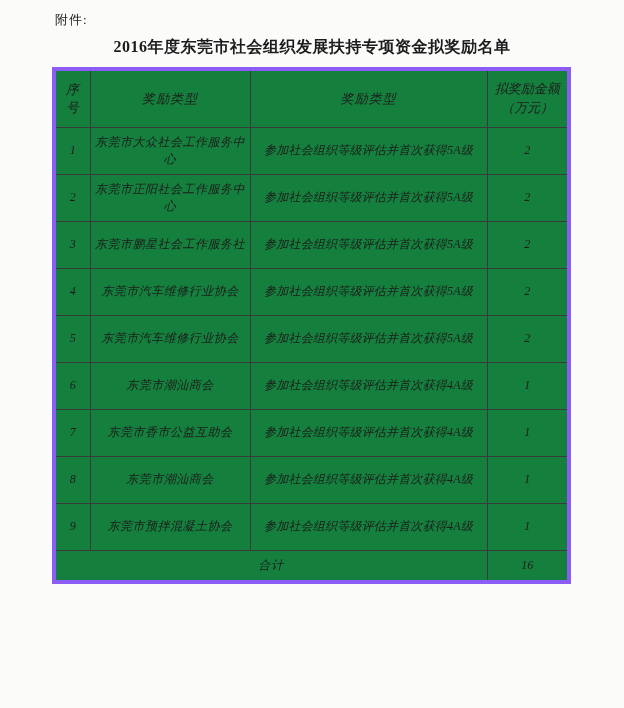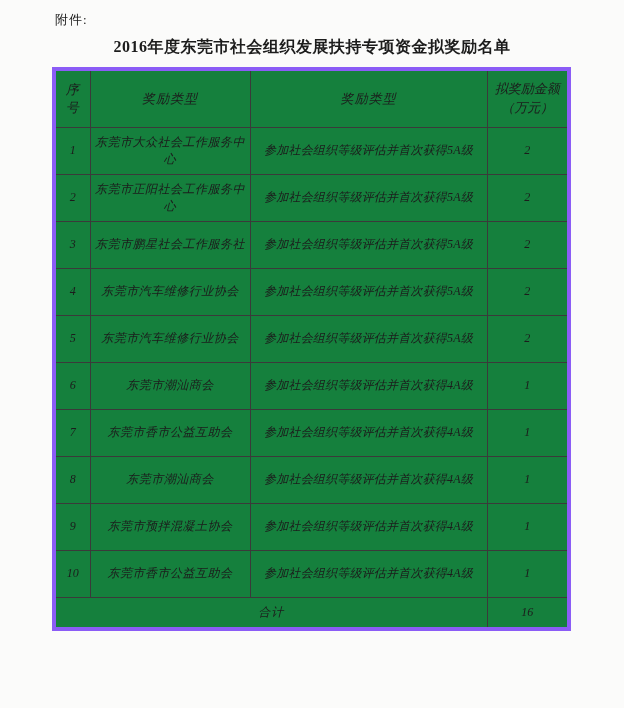--- a/index.html
+++ b/index.html
@@ -150,26 +150,20 @@
           <td class="col-org">东莞市潮汕商会</td>
           <td class="col-type">参加社会组织等级评估并首次获得4A级</td>
           <td class="col-amount">1</td>
         </tr>
         <tr class="data-row">
           <td class="col-no">9</td>
           <td class="col-org">东莞市预拌混凝土协会</td>
           <td class="col-type">参加社会组织等级评估并首次获得4A级</td>
           <td class="col-amount">1</td>
         </tr>
-        <tr class="data-row">
-          <td class="col-no">10</td>
-          <td class="col-org">东莞市香市公益互助会</td>
-          <td class="col-type">参加社会组织等级评估并首次获得4A级</td>
-          <td class="col-amount">1</td>
-        </tr>
       </tbody>
     <tfoot>
       <tr>
         <td colspan="3" class="total-label">合计</td>
         <td class="total-amount">16</td>
       </tr>
     </tfoot>
   </table>
 
 </div>

